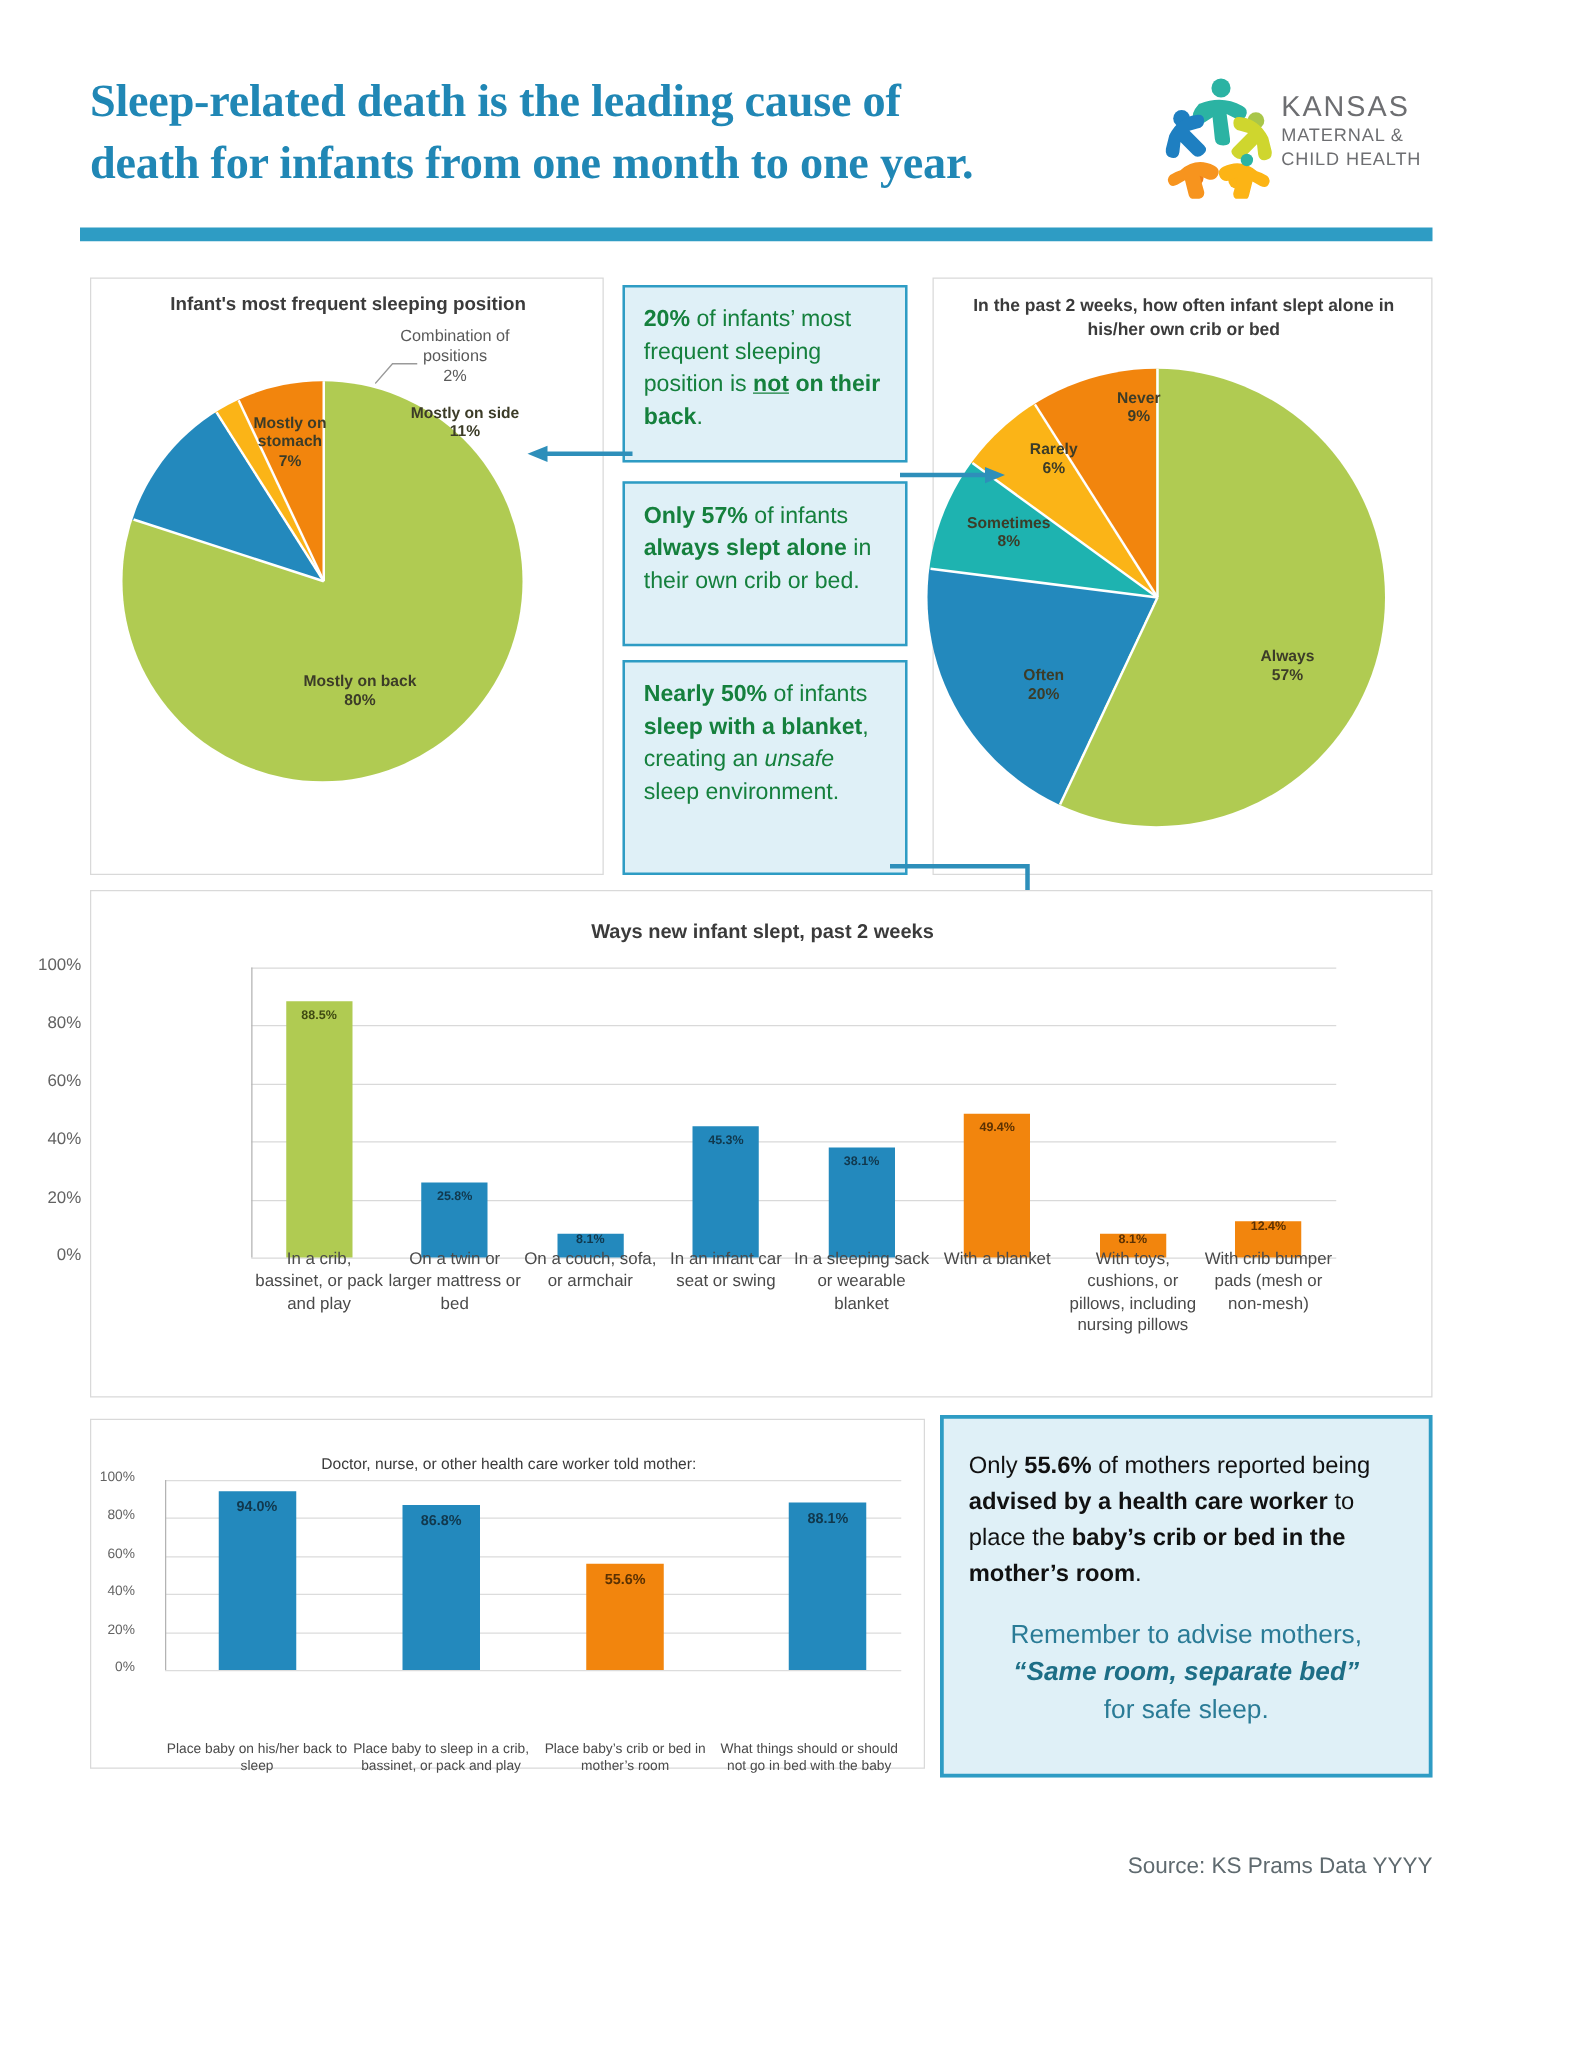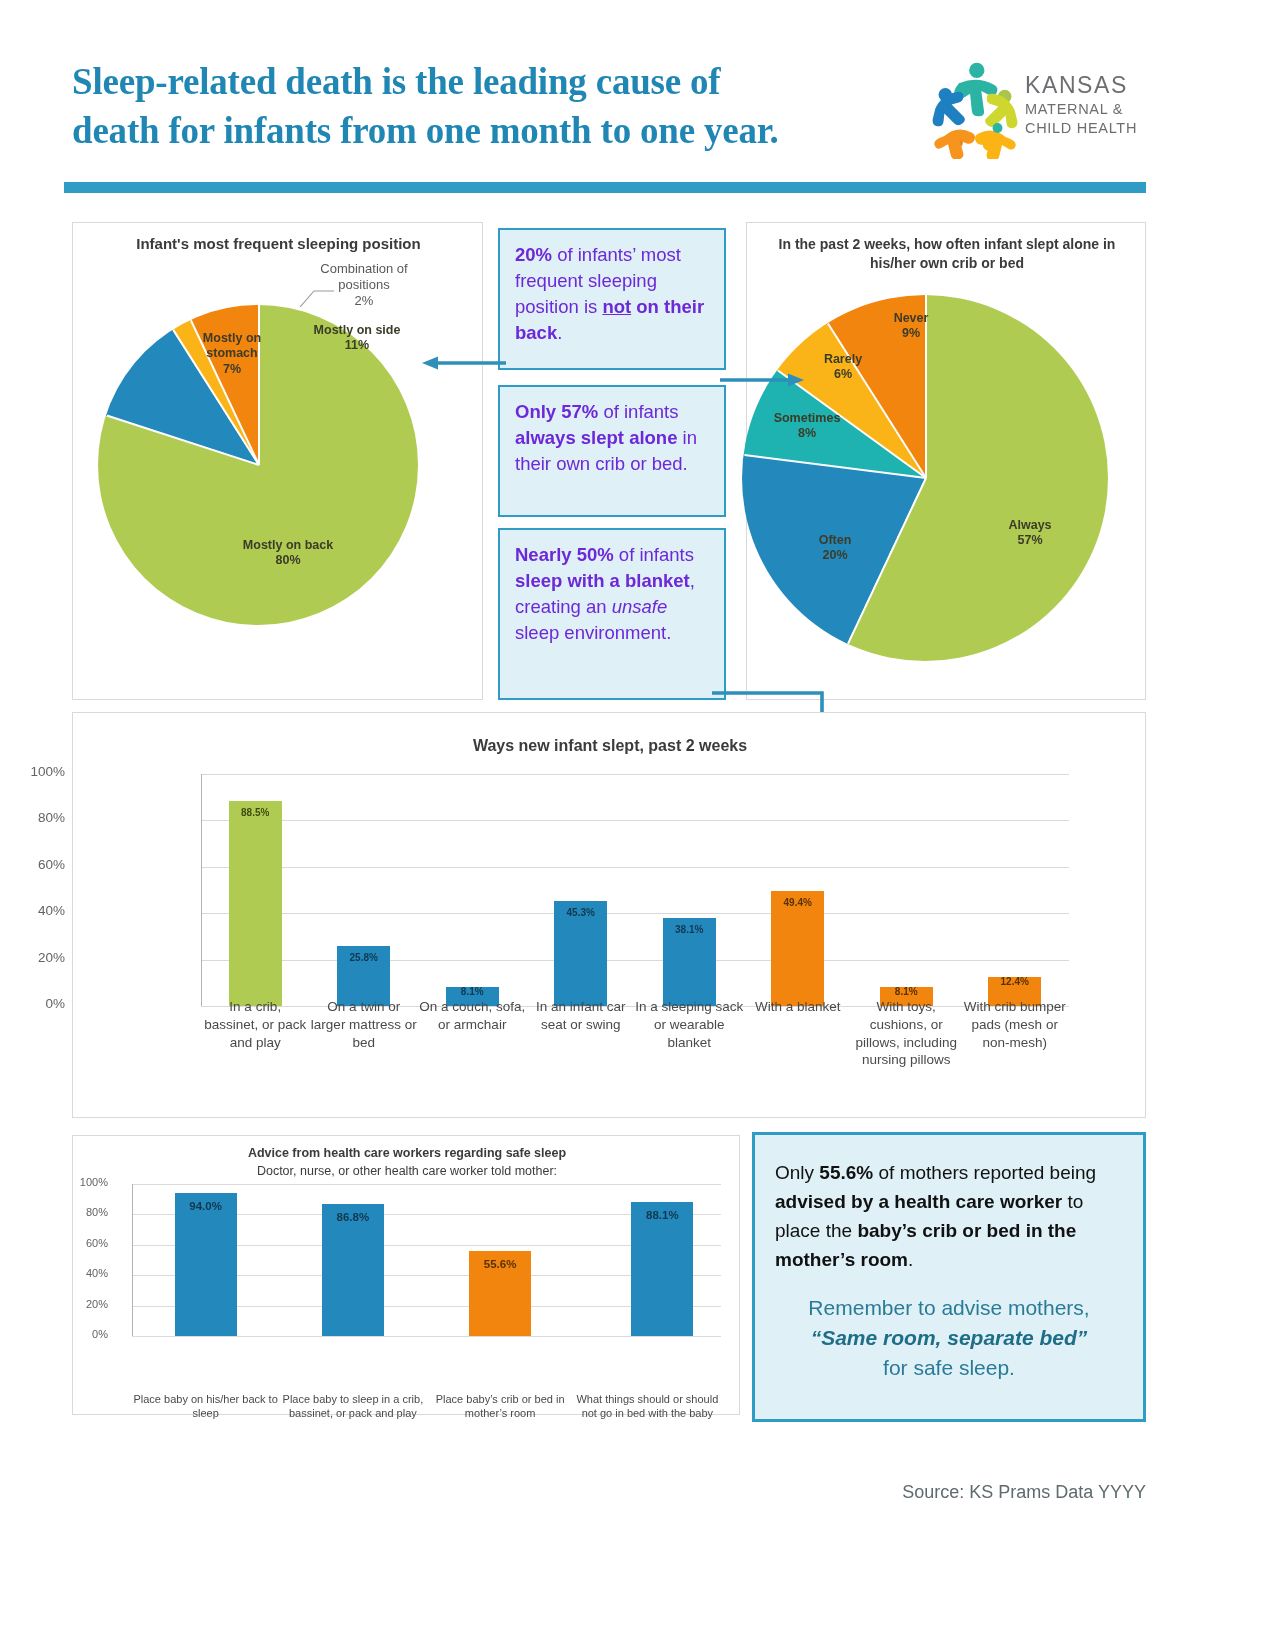--- a/index.html
+++ b/index.html
@@ -33,39 +33,39 @@
   
   .panel { position:absolute; background:#fff; border:1px solid #d9d9d9; }
   .chart-title { text-align:center; font-weight:bold; color:#3b3b3b; }
 
   
   #pie1-panel { left:72px; top:222px; width:411px; height:478px; }
   #pie1-title { position:absolute; left:0; top:12px; width:411px; font-size:15px; }
   #pie1 { position:absolute; left:25px; top:82px; width:320px; height:320px; border-radius:50%; }
   .pie-lbl { position:absolute; text-align:center; font-size:12.5px; line-height:1.22; color:#3c3c28; font-weight:bold; }
   #p1-comb { left:226px; top:38px; width:130px; font-weight:normal; color:#595959; font-size:13px; }
-  #p1-side  { left:239px; top:100px; width:90px; }
+  #p1-side  { left:254px; top:100px; width:90px; }
   #p1-stom  { left:114px; top:108px; width:90px; }
   #p1-back  { left:165px; top:315px; width:100px; }
   #pie1-leader { position:absolute; left:227px; top:62px; width:34px; height:22px; }
 
   
   #pie2-panel { left:746px; top:222px; width:400px; height:478px; }
   #pie2-title { position:absolute; left:18px; top:12px; width:364px; font-size:14px; line-height:1.35; }
   #pie2 { position:absolute; left:-5px; top:72px; width:366px; height:366px; border-radius:50%; }
   #p2-never { left:124px; top:88px; width:80px; }
   #p2-rarely{ left:58px; top:129px; width:76px; }
   #p2-somet { left:12px; top:188px; width:96px; }
   #p2-often { left:48px; top:310px; width:80px; }
   #p2-always{ left:240px; top:295px; width:86px; }
 
   
   .callout {
     position:absolute; background:#dff0f7; border:2.5px solid #2e9cc4;
-    font-size:18.5px; line-height:1.40; color:#6d28d9; padding:12px 15px 10px 15px;
+    font-size:18.5px; line-height:1.40; color:#15803d; padding:12px 15px 10px 15px;
   }
   #co1 { left:498px; top:228px; width:228px; height:142px; }
   #co2 { left:498px; top:385px; width:228px; height:132px; }
   #co3 { left:498px; top:528px; width:228px; height:172px; }
   .callout b { font-weight:bold; }
   .callout u { text-decoration:underline; }
   .callout i { }
 
   
   svg.arrow { position:absolute; overflow:visible; }
@@ -262,21 +262,20 @@
         <div class="xcat" style="left: 325.5px; width: 108.5px;">In an infant car seat or swing</div>
         <div class="xcat" style="left: 434px; width: 108.5px;">In a sleeping sack or wearable blanket</div>
         <div class="xcat" style="left: 542.5px; width: 108.5px;">With a blanket</div>
         <div class="xcat" style="left: 651px; width: 108.5px;">With toys, cushions, or pillows, including nursing pillows</div>
         <div class="xcat" style="left: 759.5px; width: 108.5px;">With crib bumper pads (mesh or non-mesh)</div>
       </div>
   </div>
 </div>
 
 <div class="panel" id="bar2-panel">
-  <div class="chart-title" id="bar2-title">Advice from health care workers regarding safe sleep</div>
   <div id="bar2-sub">Doctor, nurse, or other health care worker told mother:</div>
   <div id="bar2-plot" style="position:absolute;left:59px;top:48px;width:589px;height:152px;">
     <div id="bar2-gridlines">
         <div class="gl2" style="top: 0px;"></div>
         <div class="gl2" style="top: 30.4px;"></div>
         <div class="gl2" style="top: 60.8px;"></div>
         <div class="gl2" style="top: 91.2px;"></div>
         <div class="gl2" style="top: 121.6px;"></div>
         <div class="gl2" style="top: 152px;"></div>
       </div>

